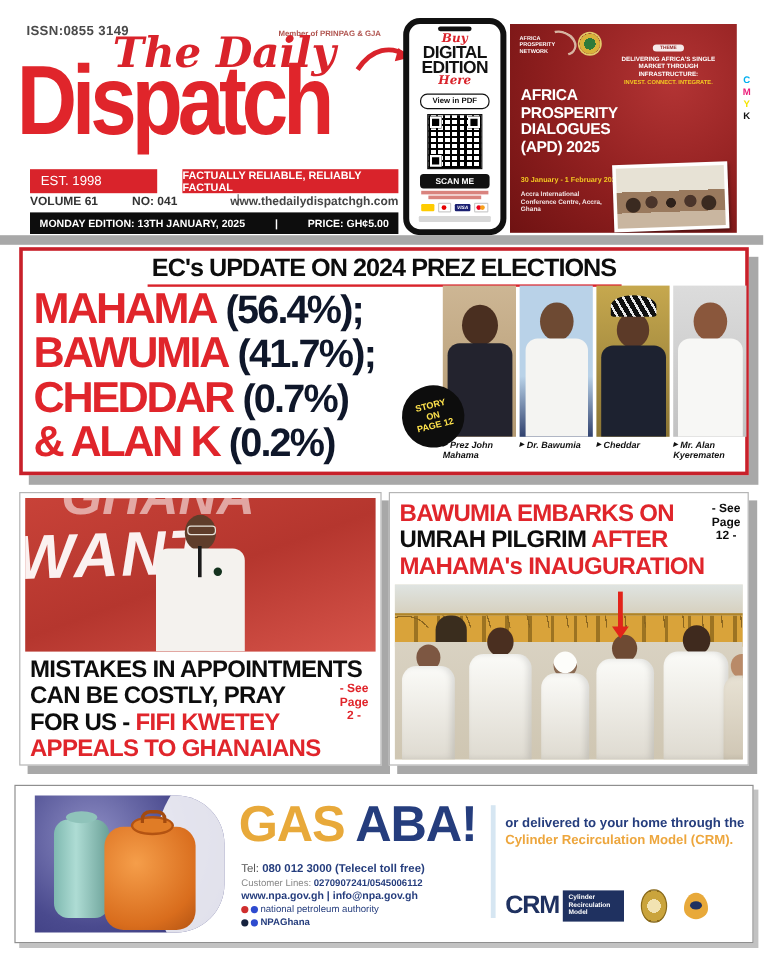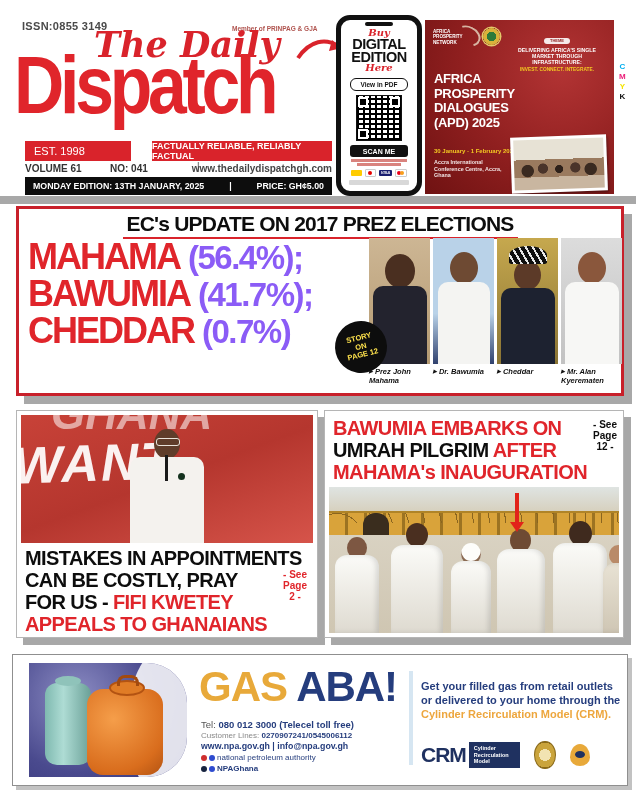--- a/index.html
+++ b/index.html
@@ -72,21 +72,21 @@
   .cmyk .c{color:#00aeef}.cmyk .m{color:#ec1e79}.cmyk .y{color:#f4e400}.cmyk .k{color:#111}
   
   .strip{left:0;top:196px;width:636px;height:8px;background:#a8a8a8;}
   
   .leadbox{left:16px;top:206px;width:608px;height:190px;background:#fff;border:3px solid #c8202a;box-sizing:border-box;box-shadow:8px 8px 0 #a8a8a8;}
   .kicker-wrap{position:absolute;left:0;top:3px;width:100%;text-align:center;}
   .kicker{display:inline-block;font-size:21px;font-weight:bold;color:#0d0d0d;letter-spacing:-.8px;border-bottom:2.5px solid #d9232b;padding:0 4px 1px;}
   .leadlines{position:absolute;left:9px;top:29px;}
   .leadline{height:37px;display:flex;align-items:baseline;white-space:nowrap;}
   .leadline .nm{font-size:36px;font-weight:bold;color:#e0252b;letter-spacing:-2px;line-height:37px;}
-  .leadline .pc{font-size:33px;font-weight:bold;color:#8b5cf6;letter-spacing:-1.5px;margin-left:8px;}
+  .leadline .pc{font-size:33px;font-weight:bold;color:#0f172a;letter-spacing:-1.5px;margin-left:8px;}
   .story-badge{position:absolute;left:316px;top:112px;width:52px;height:52px;border-radius:50%;background:#0d0d0d;color:#ffe34d;transform:rotate(-14deg);display:flex;flex-direction:column;align-items:center;justify-content:center;font-size:7.5px;font-weight:bold;line-height:8.5px;z-index:3;}
   .ports{position:absolute;left:350px;top:29px;display:flex;gap:3px;}
   .port{width:61px;}
   .port-img{width:61px;height:126px;position:relative;overflow:hidden;}
   .head{position:absolute;border-radius:50%;}
   .torso{position:absolute;border-radius:10px 10px 0 0;}
   .cap{font-size:7.5px;font-weight:bold;font-style:italic;color:#111;line-height:8.5px;margin-top:3px;}
   .cap .tri{font-size:5px;vertical-align:1px;}
   
   .p1{background:linear-gradient(180deg,#cdb694,#b49a72);}
@@ -229,34 +229,38 @@
   <div class="c">C</div>
   <div class="m">M</div>
   <div class="y">Y</div>
   <div class="k">K</div>
 </div>
 
 <div class="abs strip"></div>
 
 <div class="abs leadbox">
   <div class="kicker-wrap">
-    <span class="kicker">EC's UPDATE ON 2017 PREZ ELECTIONS</span>
+    <span class="kicker">EC's UPDATE ON 2024 PREZ ELECTIONS</span>
   </div>
   <div class="leadlines">
     <div class="leadline">
       <span class="nm">MAHAMA</span>
       <span class="pc">(56.4%);</span>
     </div>
     <div class="leadline">
       <span class="nm">BAWUMIA</span>
       <span class="pc">(41.7%);</span>
     </div>
     <div class="leadline">
       <span class="nm">CHEDDAR</span>
       <span class="pc">(0.7%)</span>
+    </div>
+    <div class="leadline">
+      <span class="nm">&amp; ALAN K</span>
+      <span class="pc">(0.2%)</span>
     </div>
   </div>
   <div class="story-badge">
     <span>STORY</span>
     <span>ON</span>
     <span>PAGE 12</span>
   </div>
   <div class="ports">
     <div class="port">
       <div class="port-img p1">
@@ -369,21 +373,20 @@
   </div>
   <div class="contacts">
     <div class="t1"><span class="lbl">Tel: </span><span>080 012 3000 (Telecel toll free)</span></div>
     <div class="t2"><span class="lbl">Customer Lines: </span><b>0270907241/0545006112</b></div>
     <div class="t3">www.npa.gov.gh | info@npa.gov.gh</div>
     <div><span class="ic red"></span><span class="ic blue"></span><span>national petroleum authority</span></div>
     <div><span class="ic blk"></span><span class="ic blue"></span><b>NPAGhana</b></div>
   </div>
   <div class="divider"></div>
   <div class="promo">
-    <div>Get your filled gas from retail outlets</div>
     <div>or delivered to your home through the</div>
     <div class="orange">Cylinder Recirculation Model (CRM).</div>
   </div>
   <div class="logorow">
     <div class="crmlogo">
       <span class="crmtxt">CRM</span>
       <span class="crmbox">Cylinder Recirculation Model</span>
     </div>
     <div class="coat"></div>
     <div class="npalogo">

